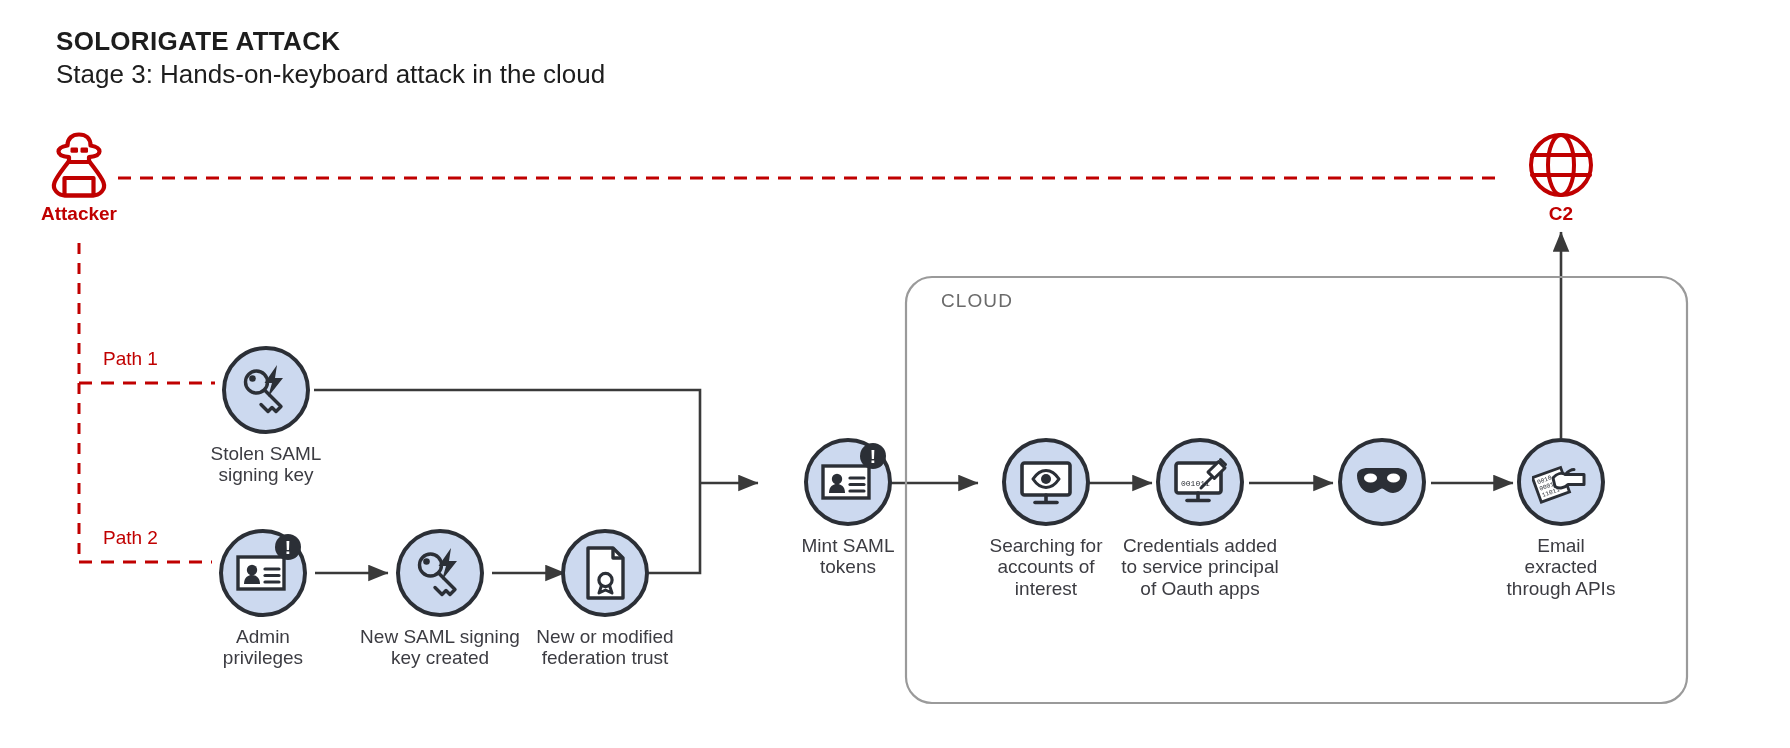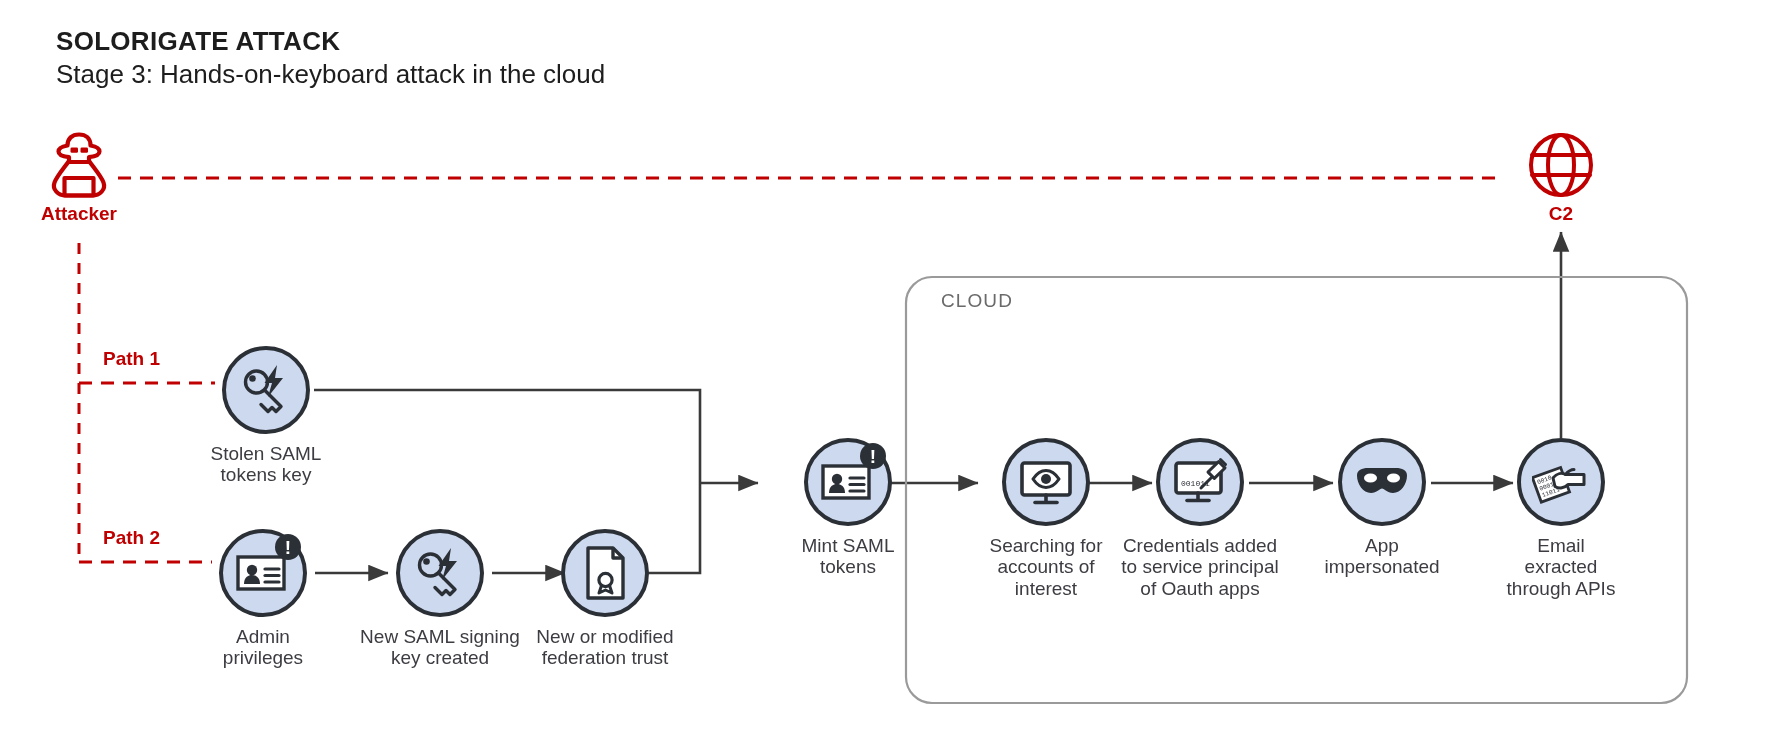--- a/index.html
+++ b/index.html
@@ -31,21 +31,21 @@
     margin-top:9px;font-size:19px;line-height:1.13;color:#3c3c42;
     white-space:pre-line;font-weight:400;
   }
   .endpoint{position:absolute;text-align:center;}
   .endpoint .glyph{width:74px;height:74px;margin:0 auto;display:block;}
   .endpoint .caption{
     margin-top:2px;font-size:19px;font-weight:700;color:#c00000;
     line-height:1.1;white-space:nowrap;
   }
   .path-label{
-    position:absolute;font-size:19px;font-weight:700;color:#c00000;
+    position:absolute;font-size:19px;font-weight:400;color:#c00000;
     white-space:nowrap;
   }
   .cloud-label{
     position:absolute;font-size:19px;color:#6a6a6a;letter-spacing:1.1px;
     white-space:nowrap;
   }
   .badge{
     position:absolute;width:26px;height:26px;border-radius:50%;
     background:#2b2f36;color:#fff;font-size:19px;font-weight:700;
     display:flex;align-items:center;justify-content:center;line-height:1;
@@ -139,21 +139,21 @@
       <svg width="58" height="58" viewBox="0 0 58 58">
         <g fill="none" stroke="#2b2f36" stroke-width="3.4" stroke-linejoin="round" stroke-linecap="round">
           <circle cx="19.5" cy="21" r="11"></circle>
           <path d="M27.5,29 L44,45.5 L39,50.5 L35,46.5 L31,50.5 L24,43.5"></path>
         </g>
         <circle cx="15.5" cy="17.5" r="3.3" fill="#2b2f36"></circle>
         <path d="M40,4 L27.5,22 L35,22 L31,36 L46,17 L38,17 Z" fill="#2b2f36"></path>
       </svg>
     </div>
     <div class="caption">Stolen SAML
-tokens key</div>
+signing key</div>
   </div>
 
   <div class="node" style="left:163px;top:529px;width:200px;">
     <div class="disc">
       <svg width="58" height="58" viewBox="0 0 58 58">
         <rect x="4" y="13" width="46" height="32" fill="#fff" stroke="#2b2f36" stroke-width="3.4"></rect>
         <circle cx="18" cy="26" r="5.2" fill="#2b2f36"></circle>
         <path d="M10,40 C10,33.5 14,31 18,31 C22,31 26,33.5 26,40 Z" fill="#2b2f36"></path>
         <g stroke="#2b2f36" stroke-width="3.2" stroke-linecap="round">
           <line x1="31" y1="25" x2="45" y2="25"></line>
@@ -255,22 +255,20 @@
   <div class="node" style="left:1293px;top:438px;width:178px;">
     <div class="disc">
       <svg width="58" height="58" viewBox="0 0 58 58">
         <path d="M4,22.5 C4,17 9,15 15,15 L43,15 C49,15 54,17 54,22.5
                  C54,31 48,40 40,40 C34,40 31.5,35.5 29,35.5
                  C26.5,35.5 24,40 18,40 C10,40 4,31 4,22.5 Z" fill="#2b2f36"></path>
         <ellipse cx="17.5" cy="25" rx="6.5" ry="4.6" fill="#fff"></ellipse>
         <ellipse cx="40.5" cy="25" rx="6.5" ry="4.6" fill="#fff"></ellipse>
       </svg>
     </div>
-    <div class="caption">App
-impersonated</div>
   </div>
 
   <div class="node" style="left:1472px;top:438px;width:178px;">
     <div class="disc">
       <svg width="58" height="58" viewBox="0 0 58 58">
         <g transform="rotate(-20 24 31)">
           <rect x="4" y="17" width="30" height="26" fill="#fff" stroke="#2b2f36" stroke-width="2.8"></rect>
           <g font-family="'Liberation Mono','DejaVu Sans Mono',monospace" font-size="6.2" fill="#2b2f36">
             <text x="7" y="25">0010</text>
             <text x="7" y="32">00010</text>

